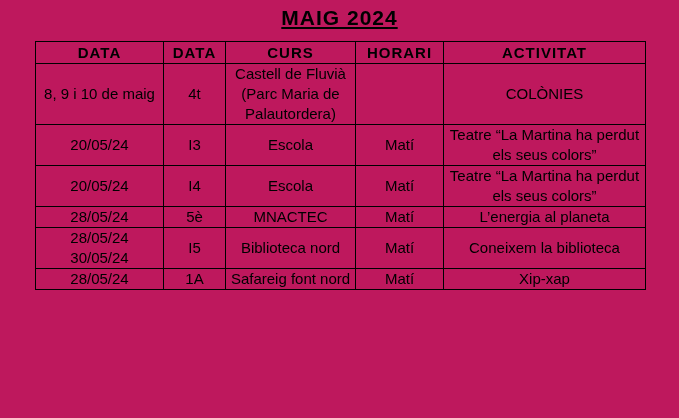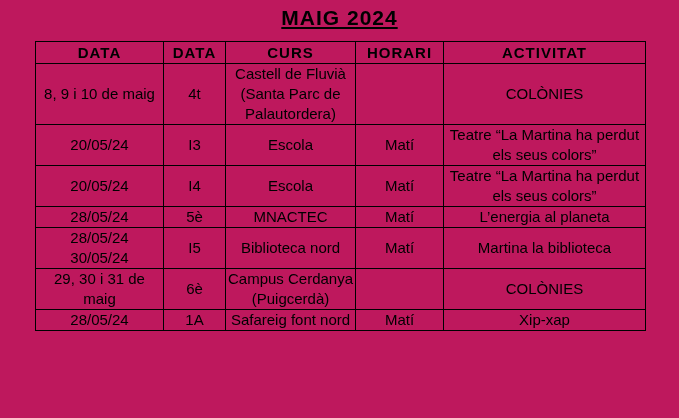--- a/index.html
+++ b/index.html
@@ -83,21 +83,21 @@
         <th>CURS</th>
         <th>HORARI</th>
         <th>ACTIVITAT</th>
       </tr>
     </thead>
     <tbody>
       <tr class="rh60">
         <td>8, 9 i 10 de maig</td>
         <td>4t</td>
         <td>Castell de Fluvià
-(Santa Parc de
+(Parc Maria de
 Palautordera)</td>
         <td></td>
         <td>COLÒNIES</td>
       </tr>
       <tr class="rh41">
         <td>20/05/24</td>
         <td>I3</td>
         <td>Escola</td>
         <td class="vtop">Matí</td>
         <td>Teatre “La Martina ha perdut
@@ -117,30 +117,21 @@
         <td>MNACTEC</td>
         <td>Matí</td>
         <td>L’energia al planeta</td>
       </tr>
       <tr class="rh40">
         <td>28/05/24
 30/05/24</td>
         <td>I5</td>
         <td>Biblioteca nord</td>
         <td>Matí</td>
-        <td class="vtop">Martina la biblioteca</td>
-      </tr>
-      <tr class="rh40">
-        <td>29, 30 i 31 de
-maig</td>
-        <td>6è</td>
-        <td>Campus Cerdanya
-(Puigcerdà)</td>
-        <td></td>
-        <td>COLÒNIES</td>
+        <td class="vtop">Coneixem la biblioteca</td>
       </tr>
       <tr class="rh20">
         <td>28/05/24</td>
         <td>1A</td>
         <td>Safareig font nord</td>
         <td>Matí</td>
         <td>Xip-xap</td>
       </tr>
     </tbody>
   </table>

